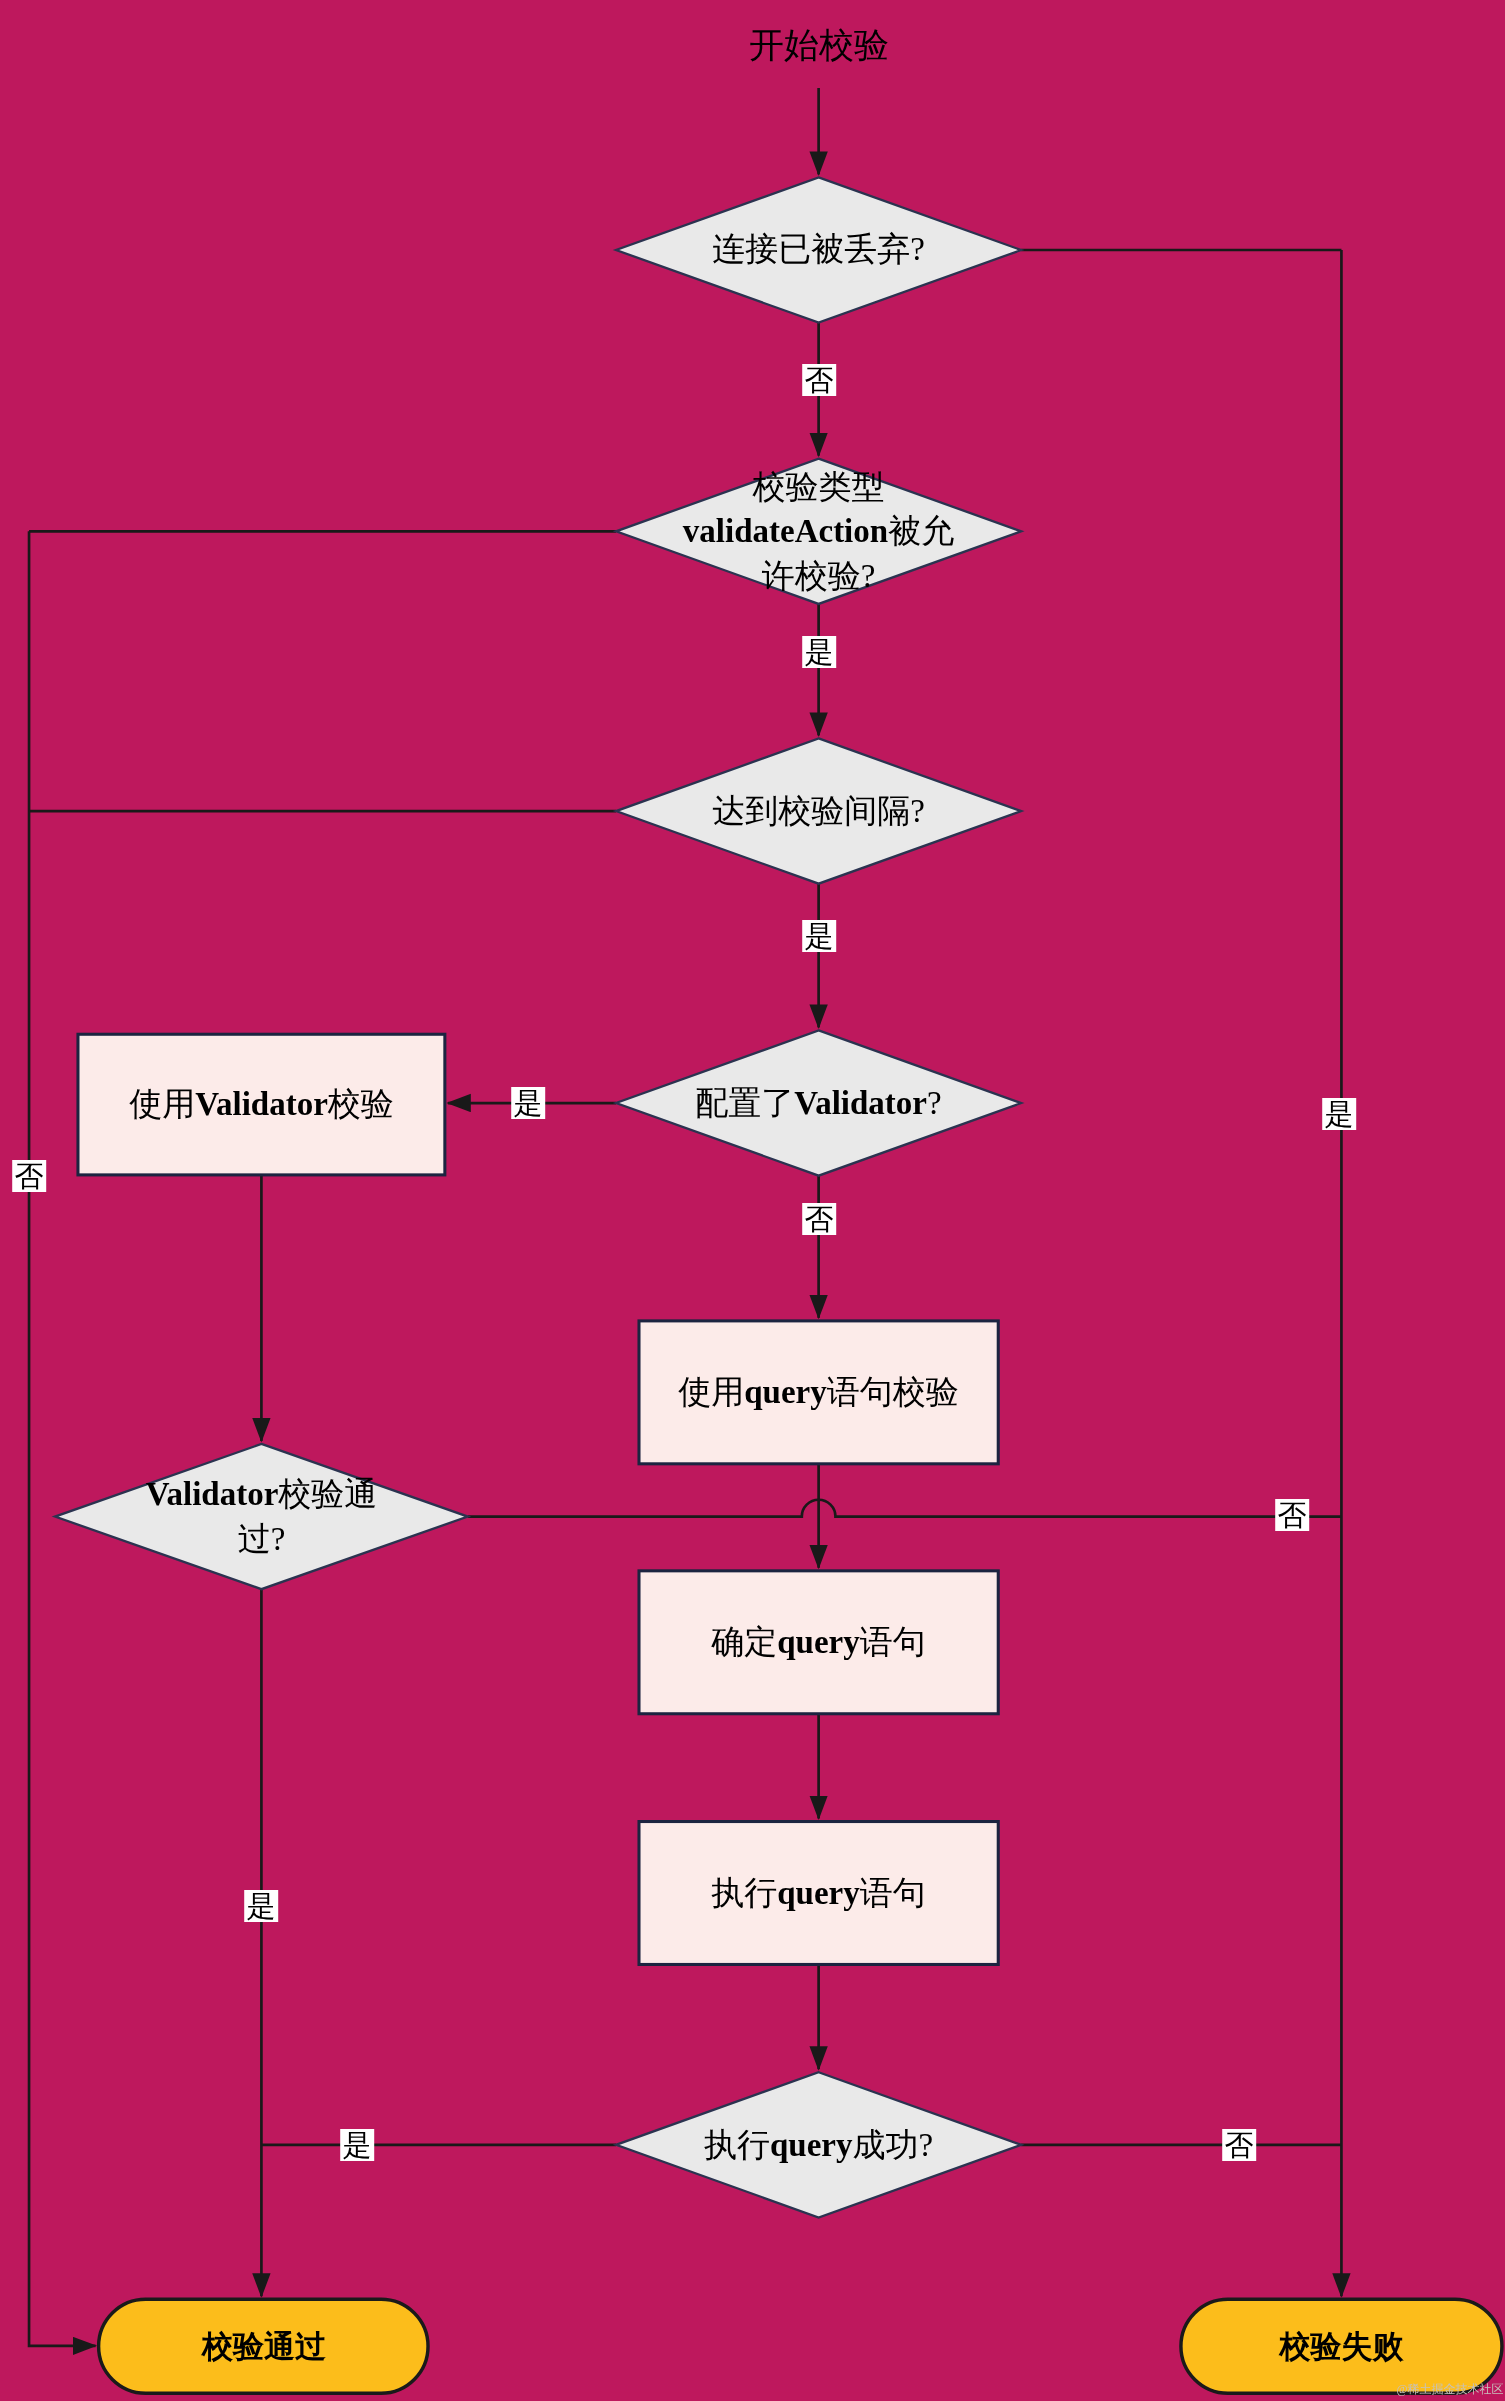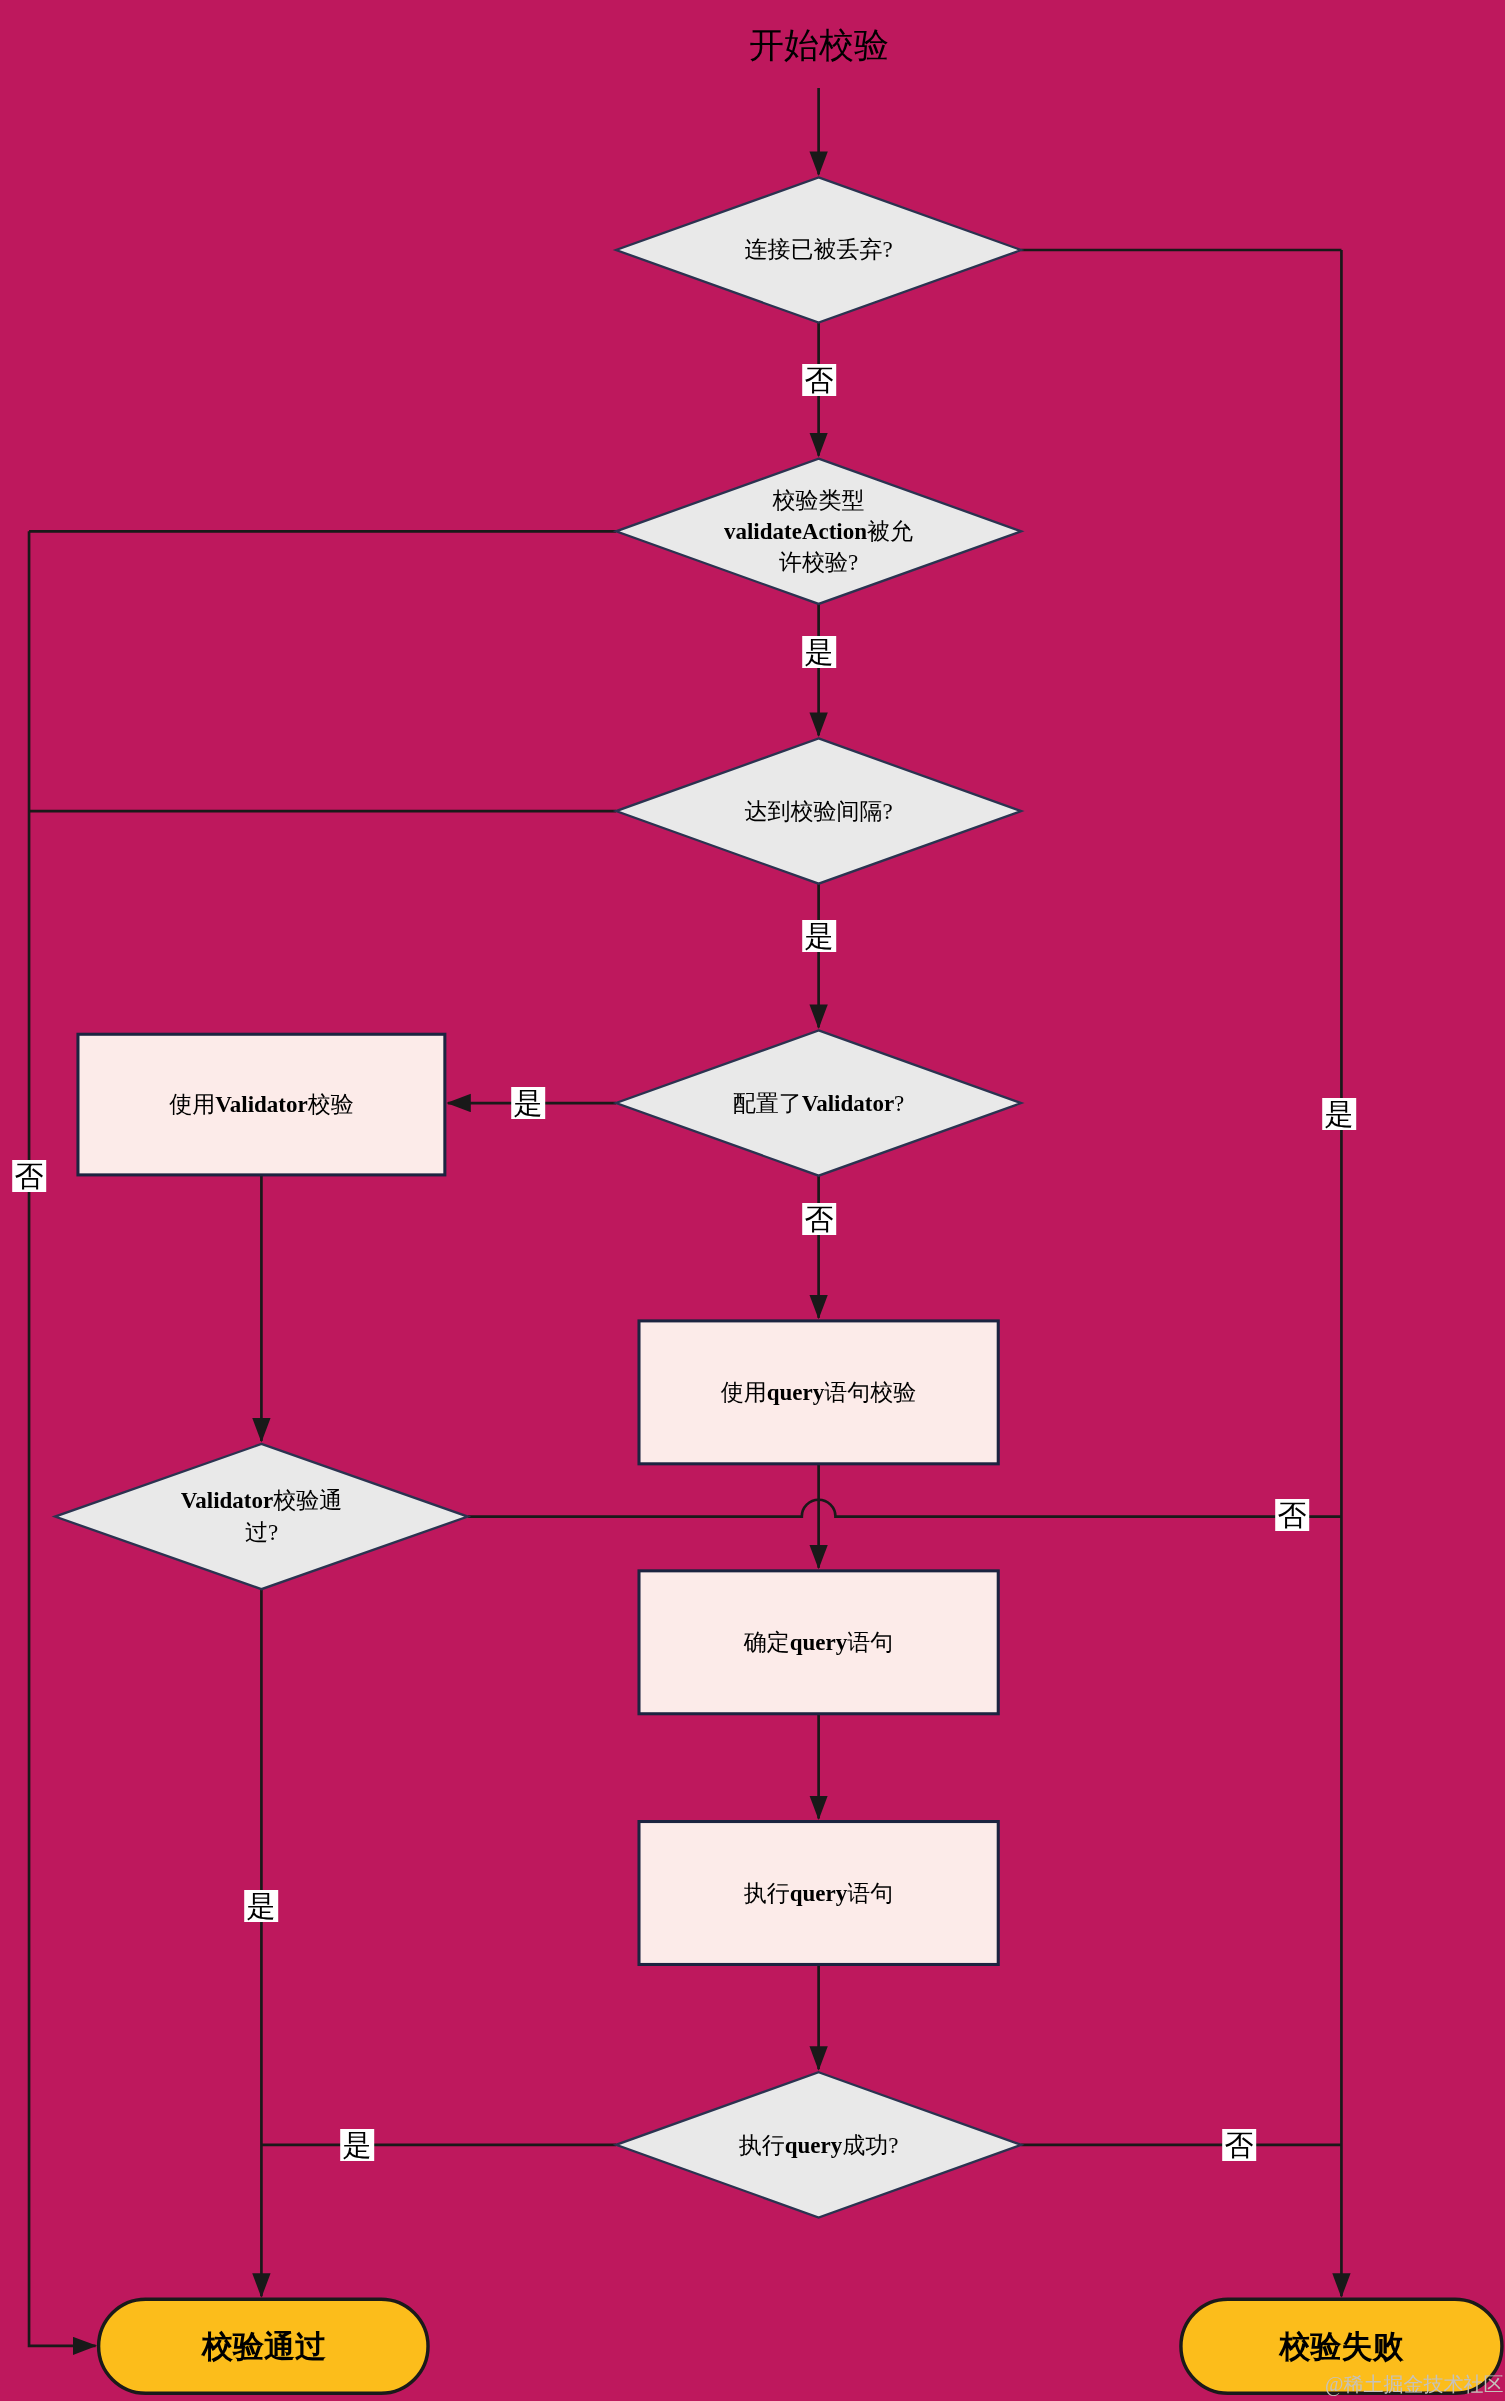--- a/index.html
+++ b/index.html
@@ -6,27 +6,27 @@
   .canvas{position:relative;width:1505px;height:2401px;background:#be185d;overflow:hidden;
           font-family:"Liberation Serif","DejaVu Serif",serif;}
   svg.gfx{position:absolute;left:0;top:0;width:1505px;height:2401px;}
   
   .edge{stroke:#191919;stroke-width:3.5;fill:none;}
   .diamond{fill:#E9E9E9;stroke:#2B3350;stroke-width:3;}
   .process{fill:#FCEBE9;stroke:#1C2440;stroke-width:4;}
   .terminal{fill:#FCBD1B;stroke:#1a1a1a;stroke-width:4.5;}
   
   .nt{position:absolute;display:flex;align-items:center;justify-content:center;
-      text-align:center;font-size:23px;line-height:1.35;color:#000;}
+      text-align:center;font-size:33px;line-height:1.35;color:#000;}
   .nt .b{font-weight:bold;}
   .title{font-size:35px;}
   .terminal-text{font-size:31px;font-weight:bold;}
   .el{position:absolute;transform:translate(-50%,-50%);background:#ffffff;
       font-size:29px;line-height:1;padding:1.5px 2.3px;color:#000;}
-  .watermark{position:absolute;right:1.5px;bottom:3.1px;font-size:20px;color:#C6C2BB;
+  .watermark{position:absolute;right:1.5px;bottom:3.1px;font-size:12px;color:#C6C2BB;
              font-family:"Liberation Serif","DejaVu Serif",serif;}
 </style>
 </head>
 <body>
 
 <div class="canvas">
 
   <svg class="gfx" viewBox="0 0 1969 3141" xmlns="http://www.w3.org/2000/svg">
     <defs>
       <marker id="arr" markerUnits="userSpaceOnUse" markerWidth="34" markerHeight="26" refX="30" refY="12" orient="auto">

